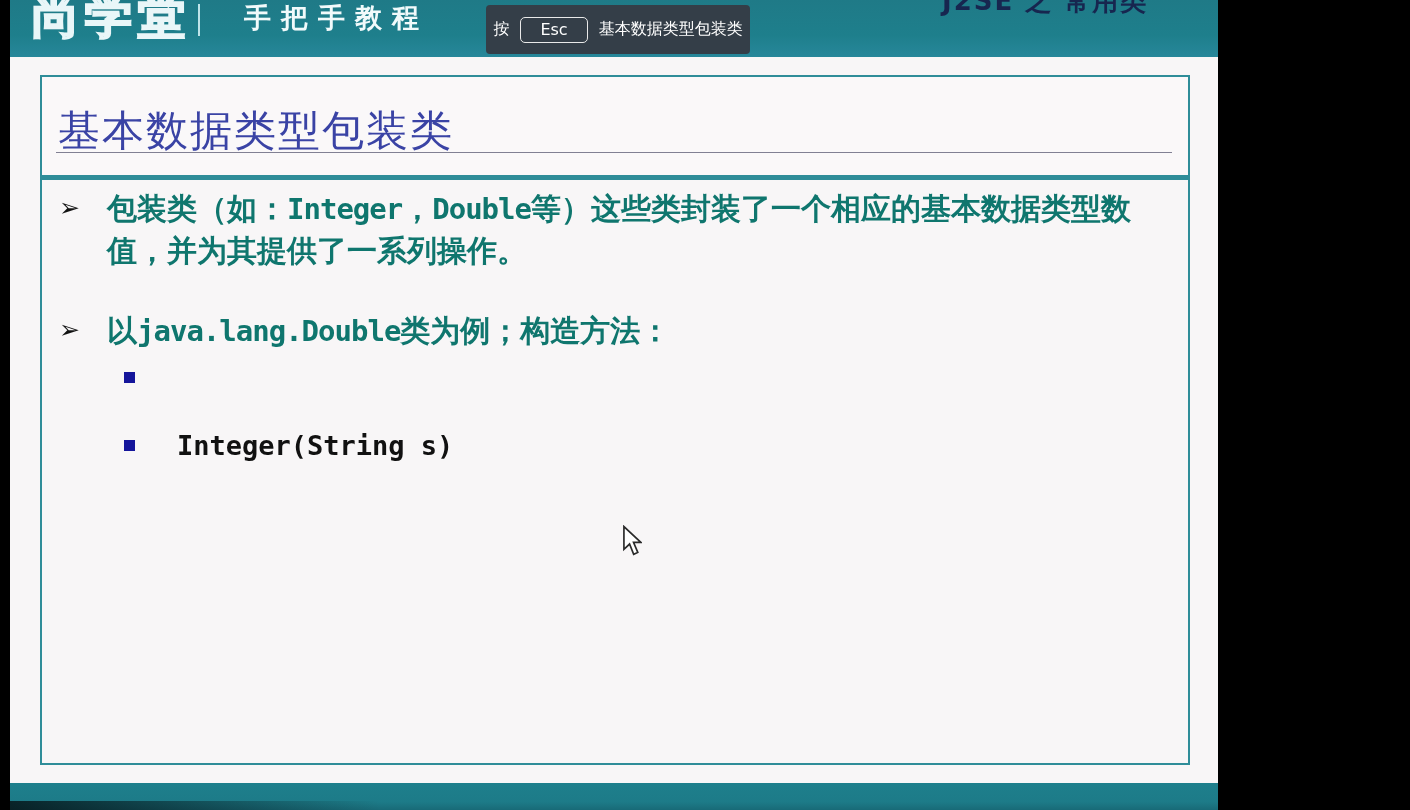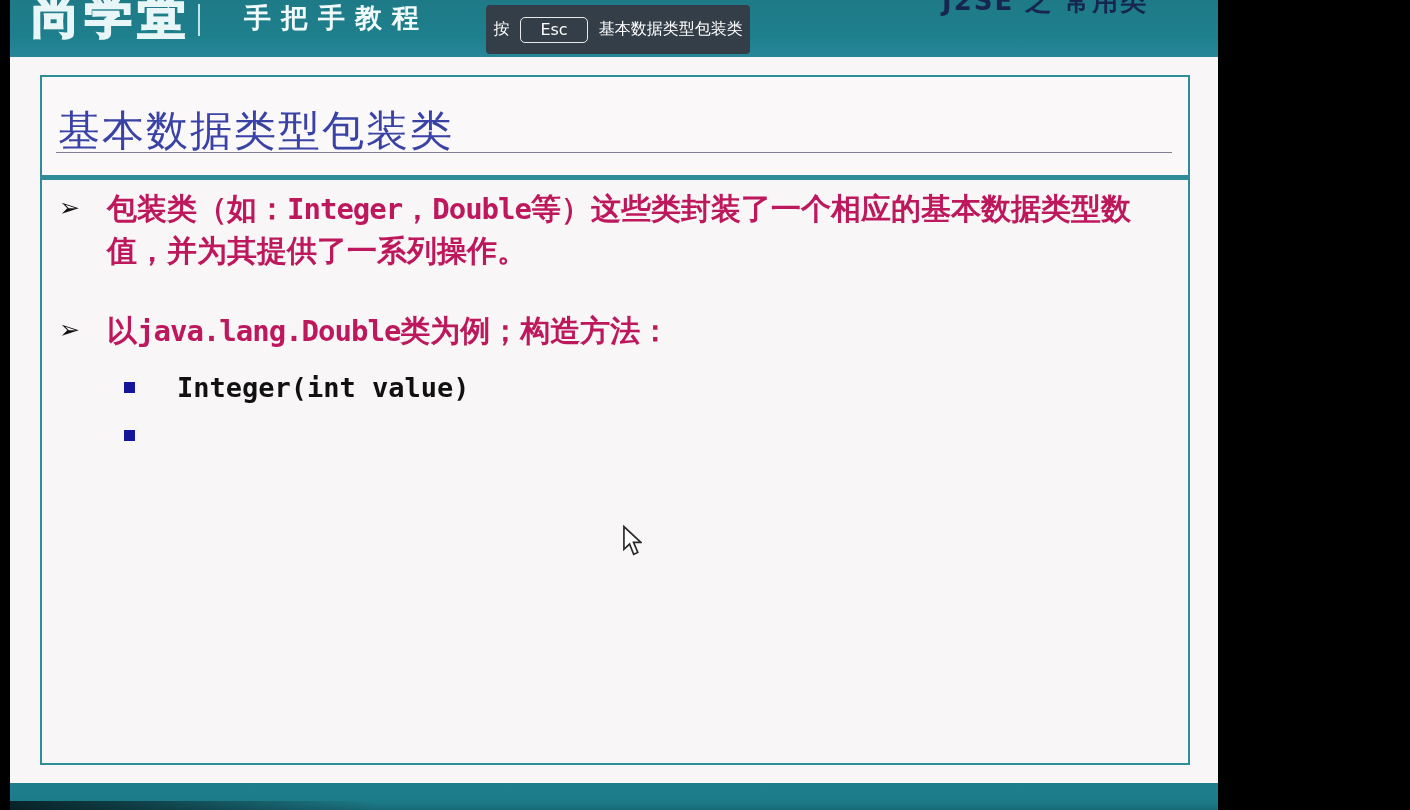--- a/index.html
+++ b/index.html
@@ -72,21 +72,21 @@
   .bullet-row{
     position:absolute;left:0;display:flex;align-items:flex-start;width:1130px;
   }
   .bullet-row-0{top:8px;}
   .bullet-row-1{top:130px;}
   .bullet-marker{
     flex:0 0 48px;margin-left:17px;font-size:25px;color:#111;padding-top:5px;
   }
   .bullet-text{
     width:1058px;
-    font-size:30px;line-height:41px;color:#be185d;font-weight:700;
+    font-size:30px;line-height:41px;color:#0f766e;font-weight:700;
     font-family:"DejaVu Serif","Liberation Serif",serif;
   }
   .seg-code{
     font-family:"DejaVu Sans Mono","Liberation Mono",monospace;
     font-weight:700;font-size:29px;letter-spacing:-1px;
   }
   .sub-row{
     position:absolute;display:flex;align-items:center;gap:0;
   }
   .sub-row-0{top:192px;}
@@ -146,24 +146,24 @@
             <div class="bullet-text"><span class="seg-zh">包装类（如：</span><span class="seg-code">Integer</span><span class="seg-zh">，</span><span class="seg-code">Double</span><span class="seg-zh">等）这些类封装了一个相应的基本数据类型数值，并为其提供了一系列操作。</span></div>
           </div>
           <div class="bullet-row bullet-row-1">
             <span class="bullet-marker">➢</span>
             <div class="bullet-text"><span class="seg-zh">以</span><span class="seg-code">java.lang.Double</span><span class="seg-zh">类为例；构造方法：</span></div>
           </div>
         </div>
       <div>
           <div class="sub-row sub-row-0">
             <span class="sub-square"></span>
-            <span class="sub-code">Integer(int value)</span>
           </div>
           <div class="sub-row sub-row-1">
             <span class="sub-square"></span>
+            <span class="sub-code">Integer(String s)</span>
           </div>
         </div>
     </div>
 
     <svg class="mouse-cursor" viewBox="0 0 13 21" xmlns="http://www.w3.org/2000/svg">
       <path d="M1.2,1 L1.2,16 L4.9,12.5 L7.6,19.2 L10.3,18 L7.5,11.4 L12.3,11.4 Z" fill="#ffffff" stroke="#2a2a2a" stroke-width="1.1" stroke-linejoin="miter"></path>
     </svg>
 
   </div>
 

